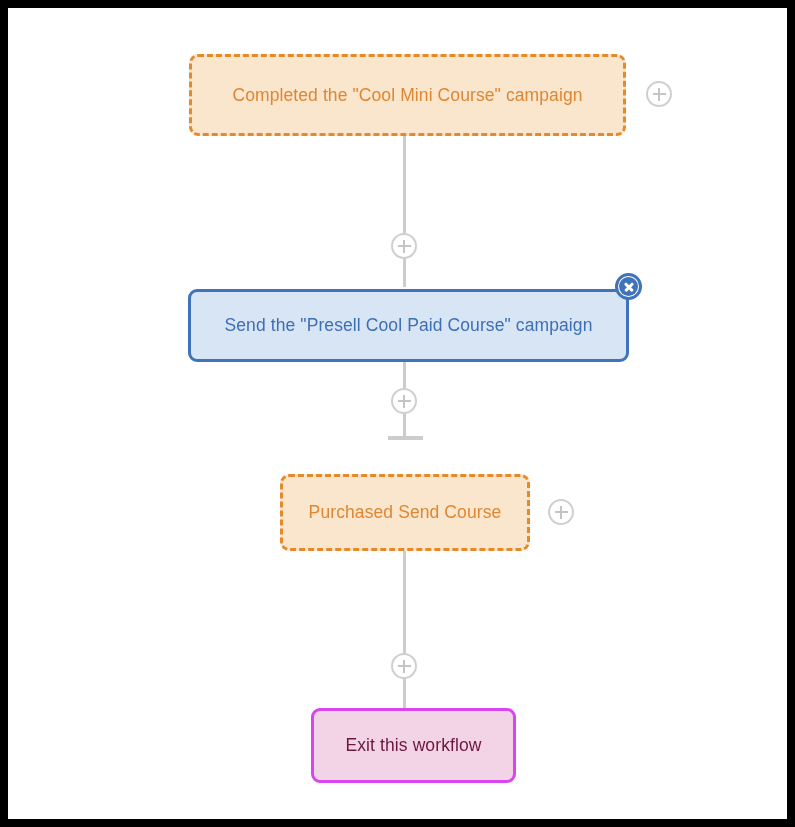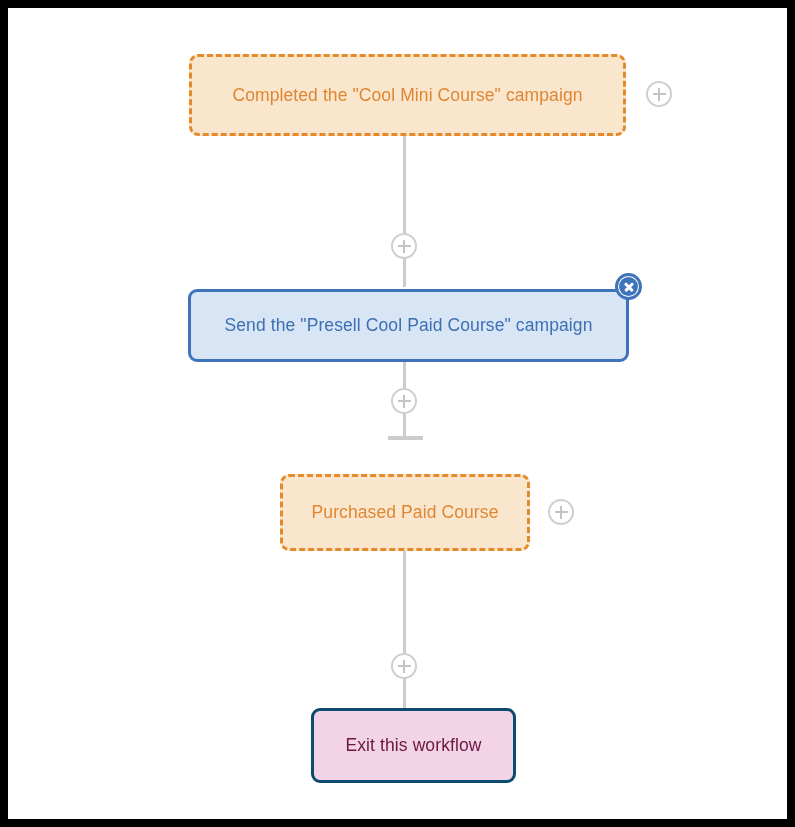--- a/index.html
+++ b/index.html
@@ -84,21 +84,21 @@
 
   .node-action {
     background: #d8e5f5;
     border: 3px solid #3f73ba;
     border-radius: 9px;
   }
   .node-action .node-label { color: #3d6fb5; }
 
   .node-exit {
     background: #f3d4e6;
-    border: 3px solid #0c4a6e;
+    border: 3px solid #d946ef;
     border-radius: 9px;
   }
   .node-exit .node-label { color: #6b1840; }
 
   
   .remove-badge {
     position: absolute;
     width: 27px;
     height: 27px;
     border-radius: 50%;
@@ -168,21 +168,21 @@
     <div class="remove-badge" style="left:607px; top:265px;">
       <span class="dot"></span>
     </div>
 
     <div class="plus-btn" style="left:383px; top:380px;">
       <span class="bar-h"></span>
       <span class="bar-v"></span>
     </div>
 
     <div class="node node-trigger" style="left:272px; top:466px; width:250px; height:77px;">
-      <span class="node-label">Purchased Paid Course</span>
+      <span class="node-label">Purchased Send Course</span>
     </div>
 
     <div class="plus-btn" style="left:540px; top:491px;">
       <span class="bar-h"></span>
       <span class="bar-v"></span>
     </div>
 
     <div class="plus-btn" style="left:383px; top:645px;">
       <span class="bar-h"></span>
       <span class="bar-v"></span>

